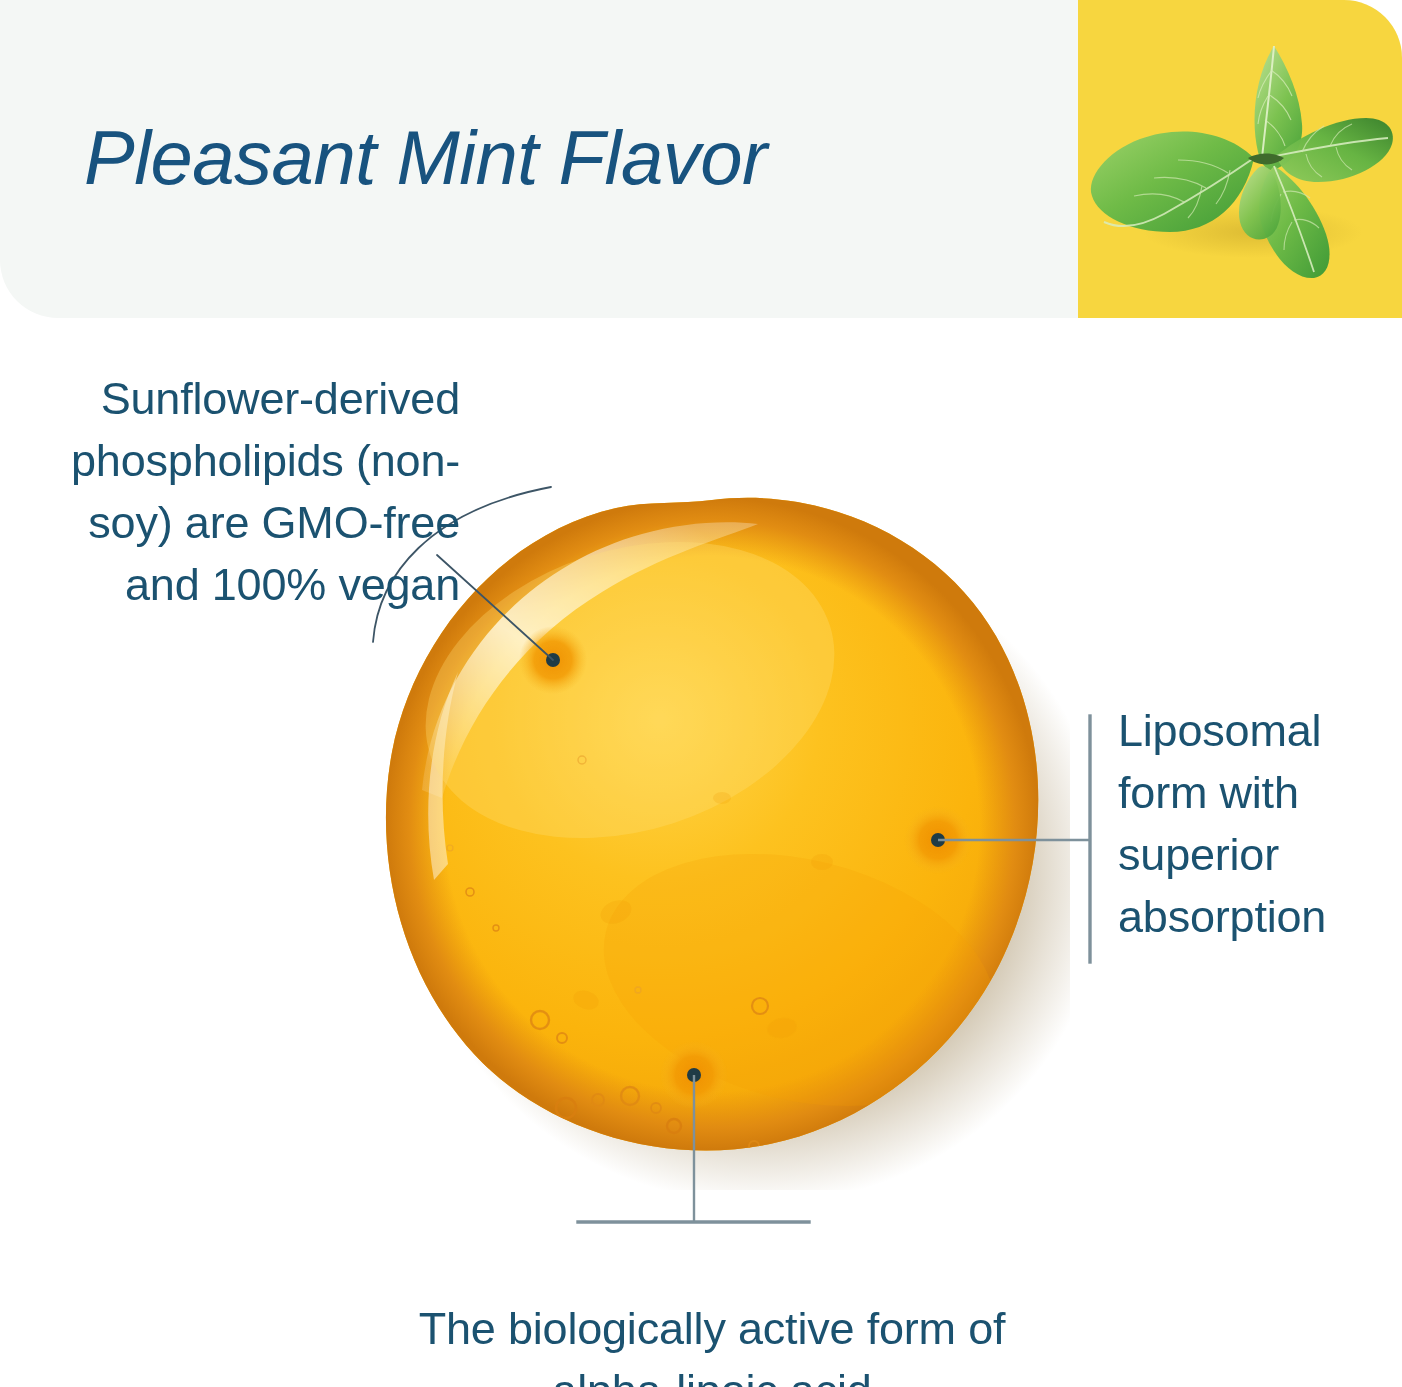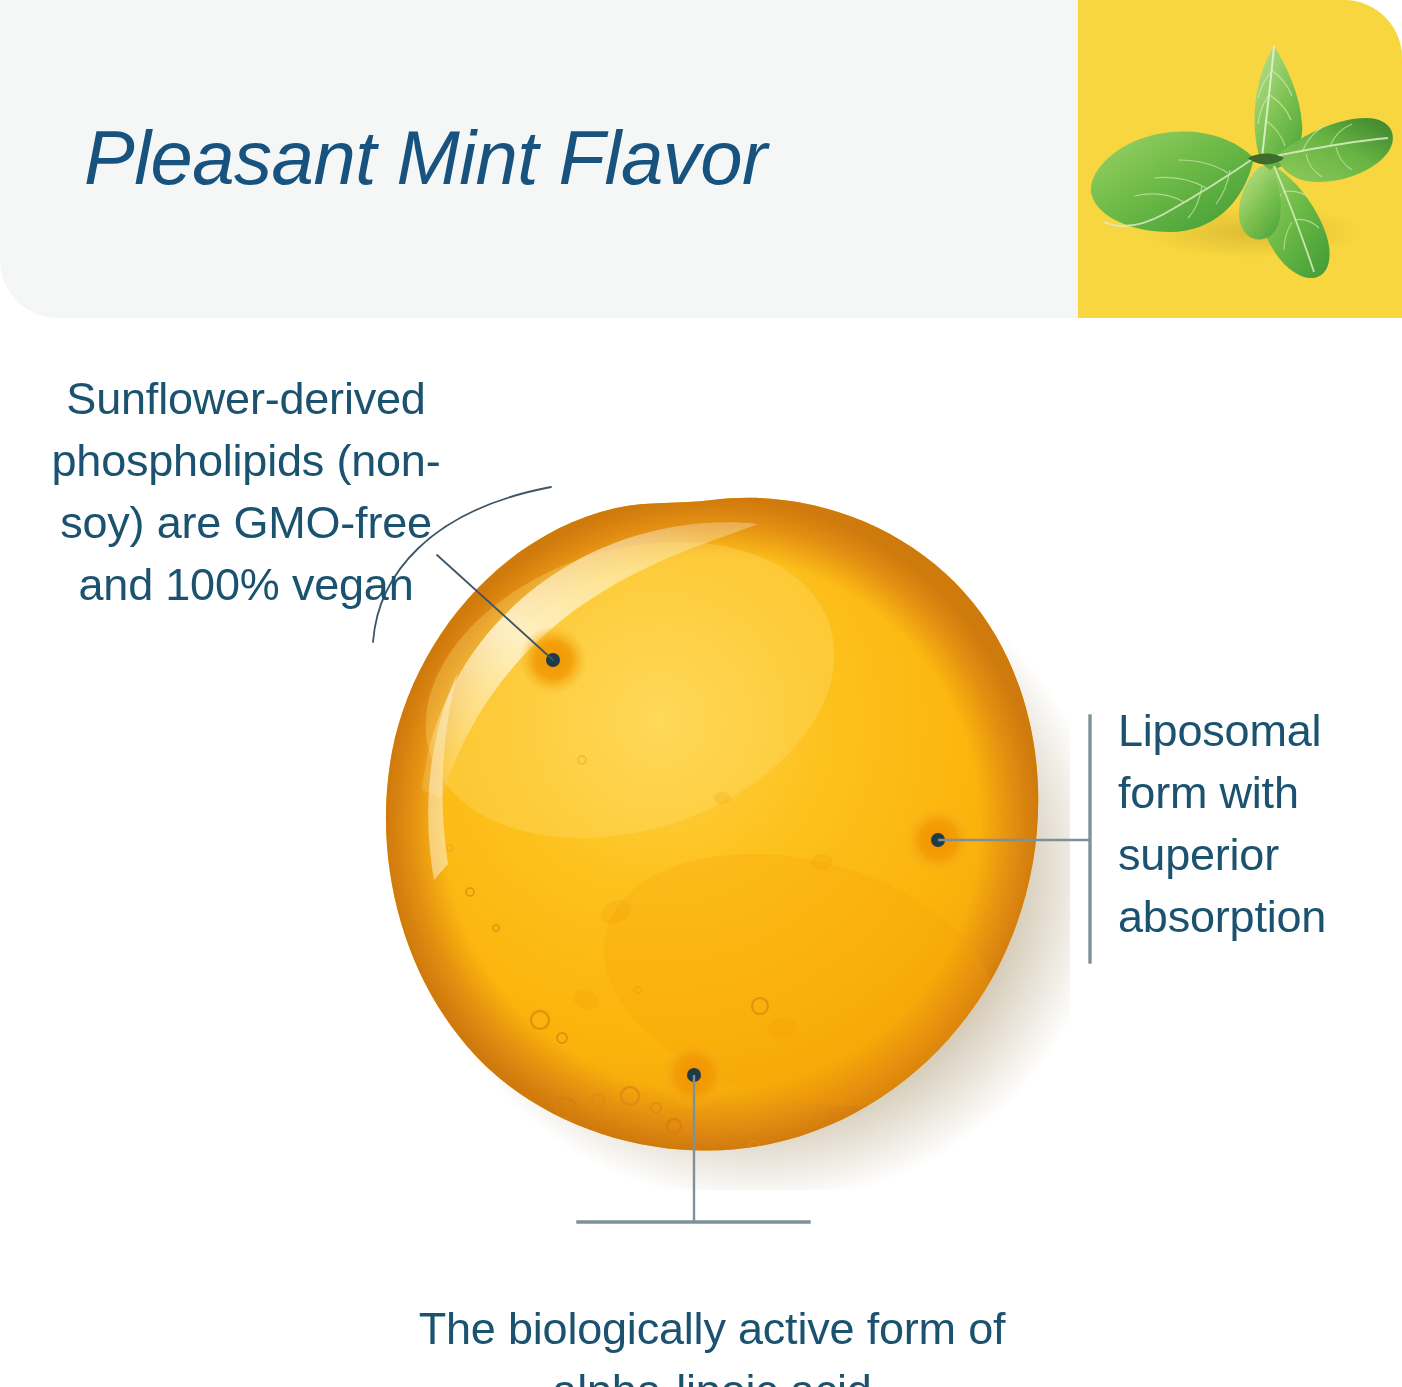--- a/index.html
+++ b/index.html
@@ -66,21 +66,21 @@
 
   
   .callout-text {
     position: absolute;
     color: #1b5270;
     font-size: 45px;
     line-height: 62px;
     font-weight: 400;
     letter-spacing: -0.2px;
   }
-  .callout-left  { left: 46px;  top: 368px;  width: 400px; text-align: center; }
+  .callout-left  { left: 60px;  top: 368px;  width: 400px; text-align: right; }
   .callout-right { left: 1118px; top: 700px;  width: 284px; text-align: left; }
   .callout-bottom{ left: 392px; top: 1298px; width: 640px; text-align: center; }
 
   
   .droplet-wrap {
     position: absolute;
     left: 330px;
     top: 460px;
     width: 740px;
     height: 730px;

